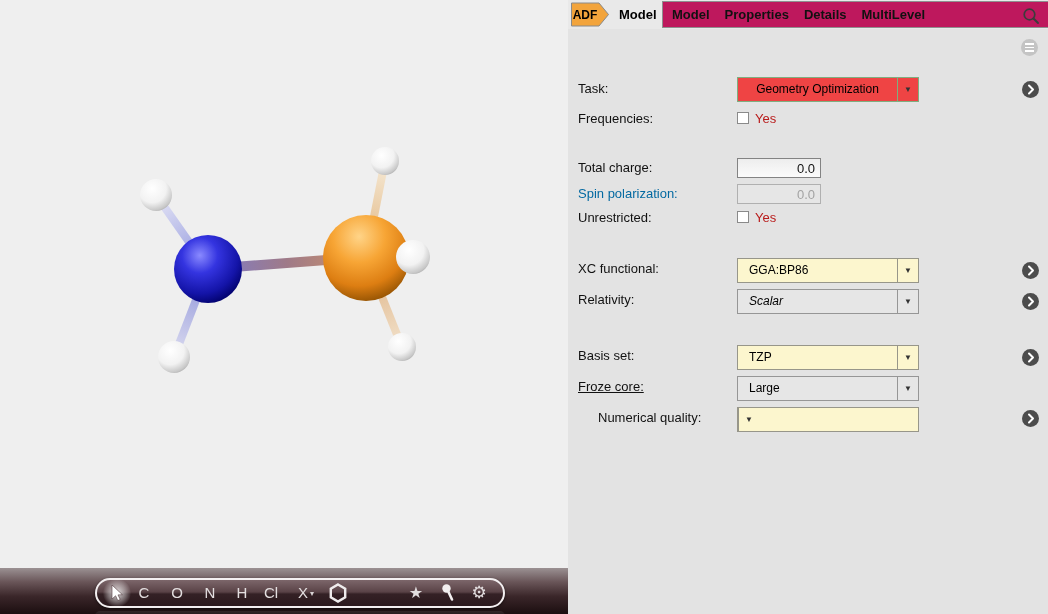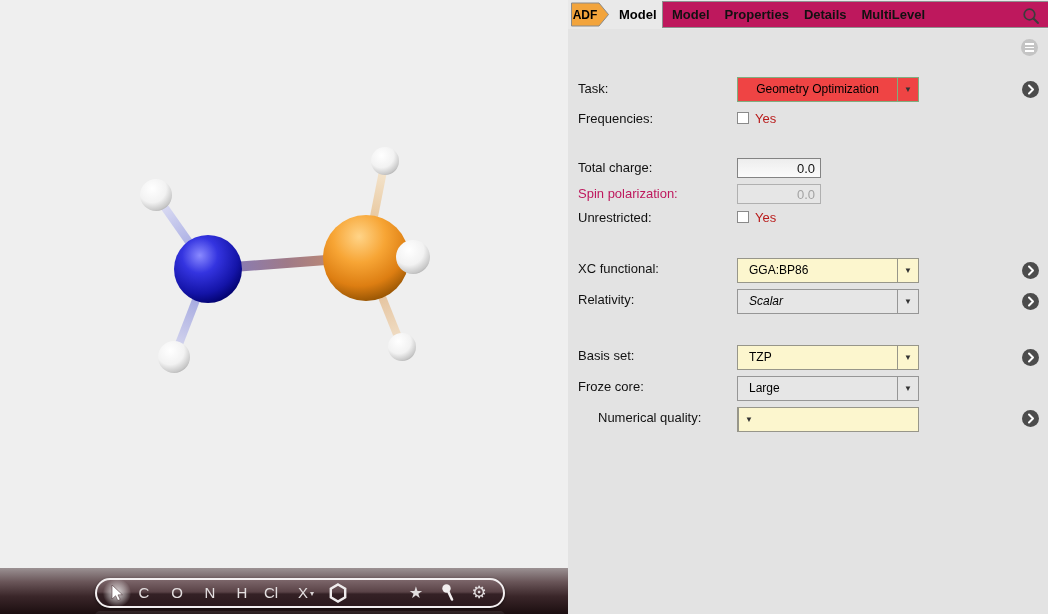--- a/index.html
+++ b/index.html
@@ -41,21 +41,21 @@
   .search-btn { position:absolute; right:8px; top:5px; width:18px; height:18px; }
 
   .menu-circle { position:absolute; left:453px; top:39px; width:17px; height:17px; border-radius:50%;
     background:#c4c4c4; display:flex; flex-direction:column; justify-content:center; gap:2px; align-items:center; }
   .menu-circle i { display:block; width:9px; height:1.5px; background:#fff; }
 
   .chev-circle { position:absolute; left:454px; width:17px; height:17px; border-radius:50%; background:#4c4c4c; }
   .chev-circle svg { position:absolute; left:0; top:0; }
 
   .flabel { position:absolute; left:10px; font-size:13px; color:#111; white-space:nowrap; }
-  .flabel.disabled { color:#be185d; }
+  .flabel.disabled { color:#0369a1; }
 
   .dd { position:absolute; left:169px; width:182px; height:25px; display:flex; font-size:12px; color:#000; }
   .dd .dd-text { flex:1; line-height:23px; padding-left:11px; overflow:hidden; white-space:nowrap; }
   .dd .dd-arrow { width:21px; text-align:center; line-height:23px; font-size:8px; color:#333; }
   .dd.green { background:#ef4444; border:1.5px solid #7fae7f; }
   .dd.green .dd-arrow { border-left:1px solid #7fae7f; }
   .dd.yellow { background:#fcf6ce; border:1.5px solid #97968a; }
   .dd.yellow .dd-arrow { border-left:1px solid #97968a; }
   .dd.gray { background:#e6e6e6; border:1.5px solid #969696; }
   .dd.gray .dd-arrow { border-left:1px solid #969696; }
@@ -244,21 +244,21 @@
     <div class="dd yellow" style="top:345px;">
       <span class="dd-text">TZP</span>
       <span class="dd-arrow">▼</span>
     </div>
     <div class="chev-circle" style="top:349px;">
       <svg width="17" height="17" viewBox="0 0 17 17">
         <polyline points="7,4.5 11,8.5 7,12.5" fill="none" stroke="#fff" stroke-width="2" stroke-linecap="round" stroke-linejoin="round"></polyline>
       </svg>
     </div>
 
-    <span class="flabel" style="top:379px;">Froze core:</span>
+    <span class="flabel" style="top:379px;text-decoration:underline;">Froze core:</span>
     <div class="dd gray" style="top:376px;">
       <span class="dd-text">Large</span>
       <span class="dd-arrow">▼</span>
     </div>
 
     <span class="flabel" style="top:410px;margin-left:20px;">Numerical quality:</span>
     <div class="dd yellow" style="top:407px;">
       <span class="dd-arrow">▼</span>
     </div>
     <div class="chev-circle" style="top:410px;">

